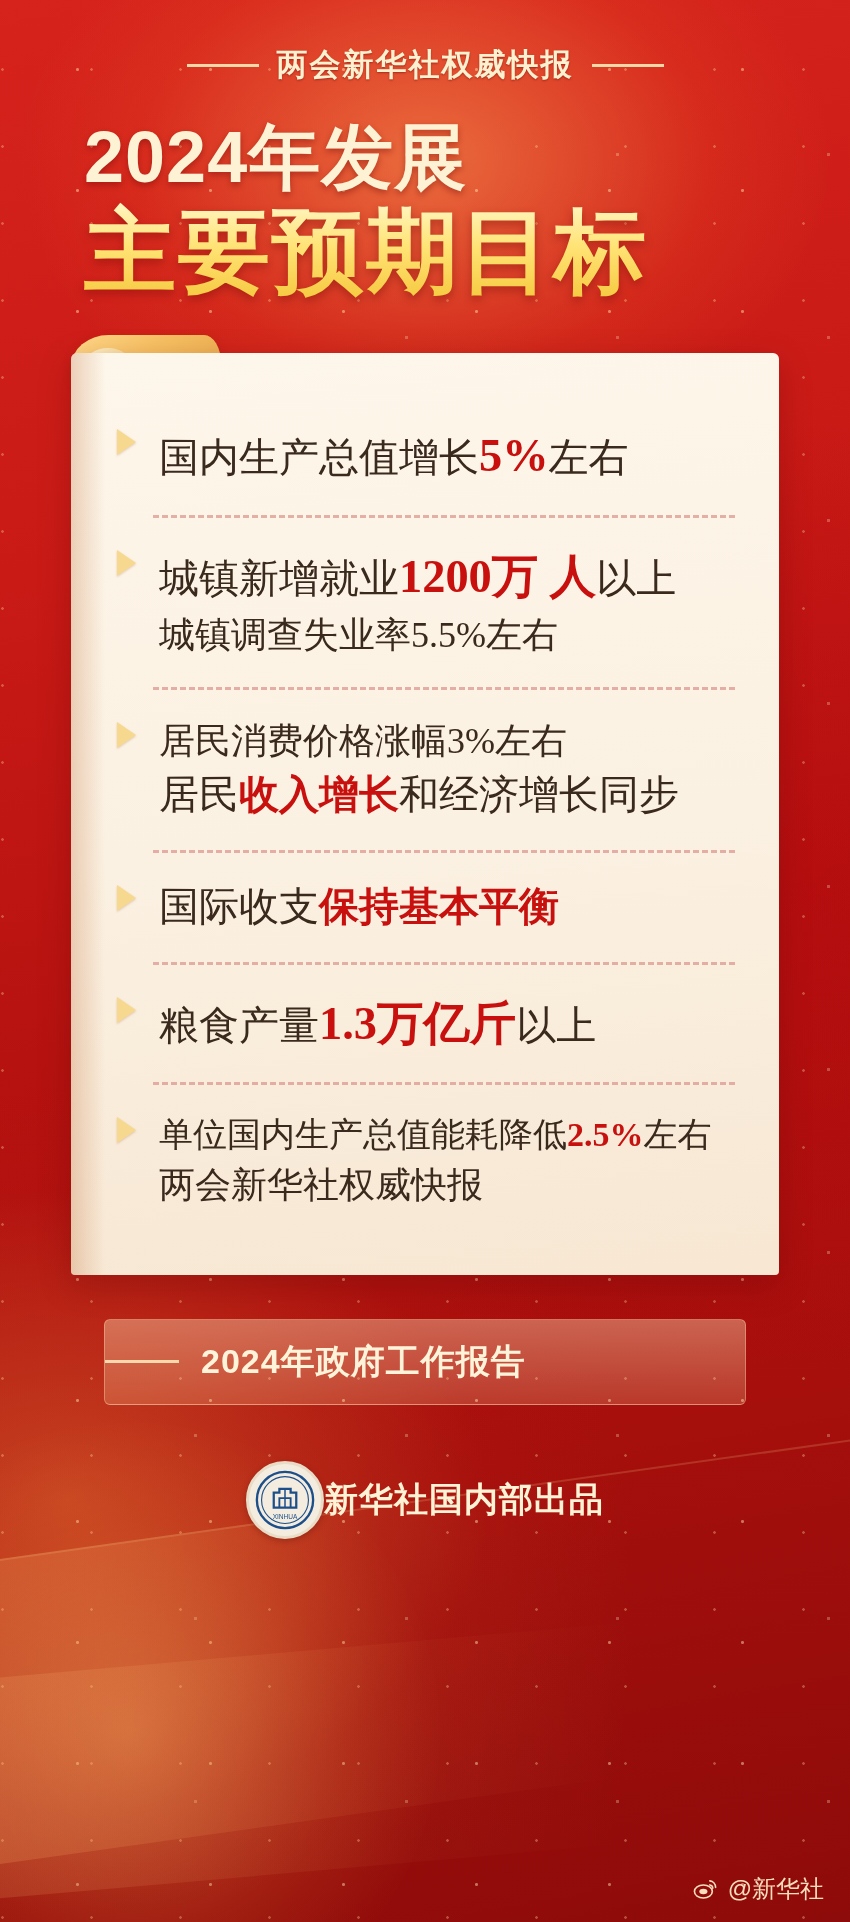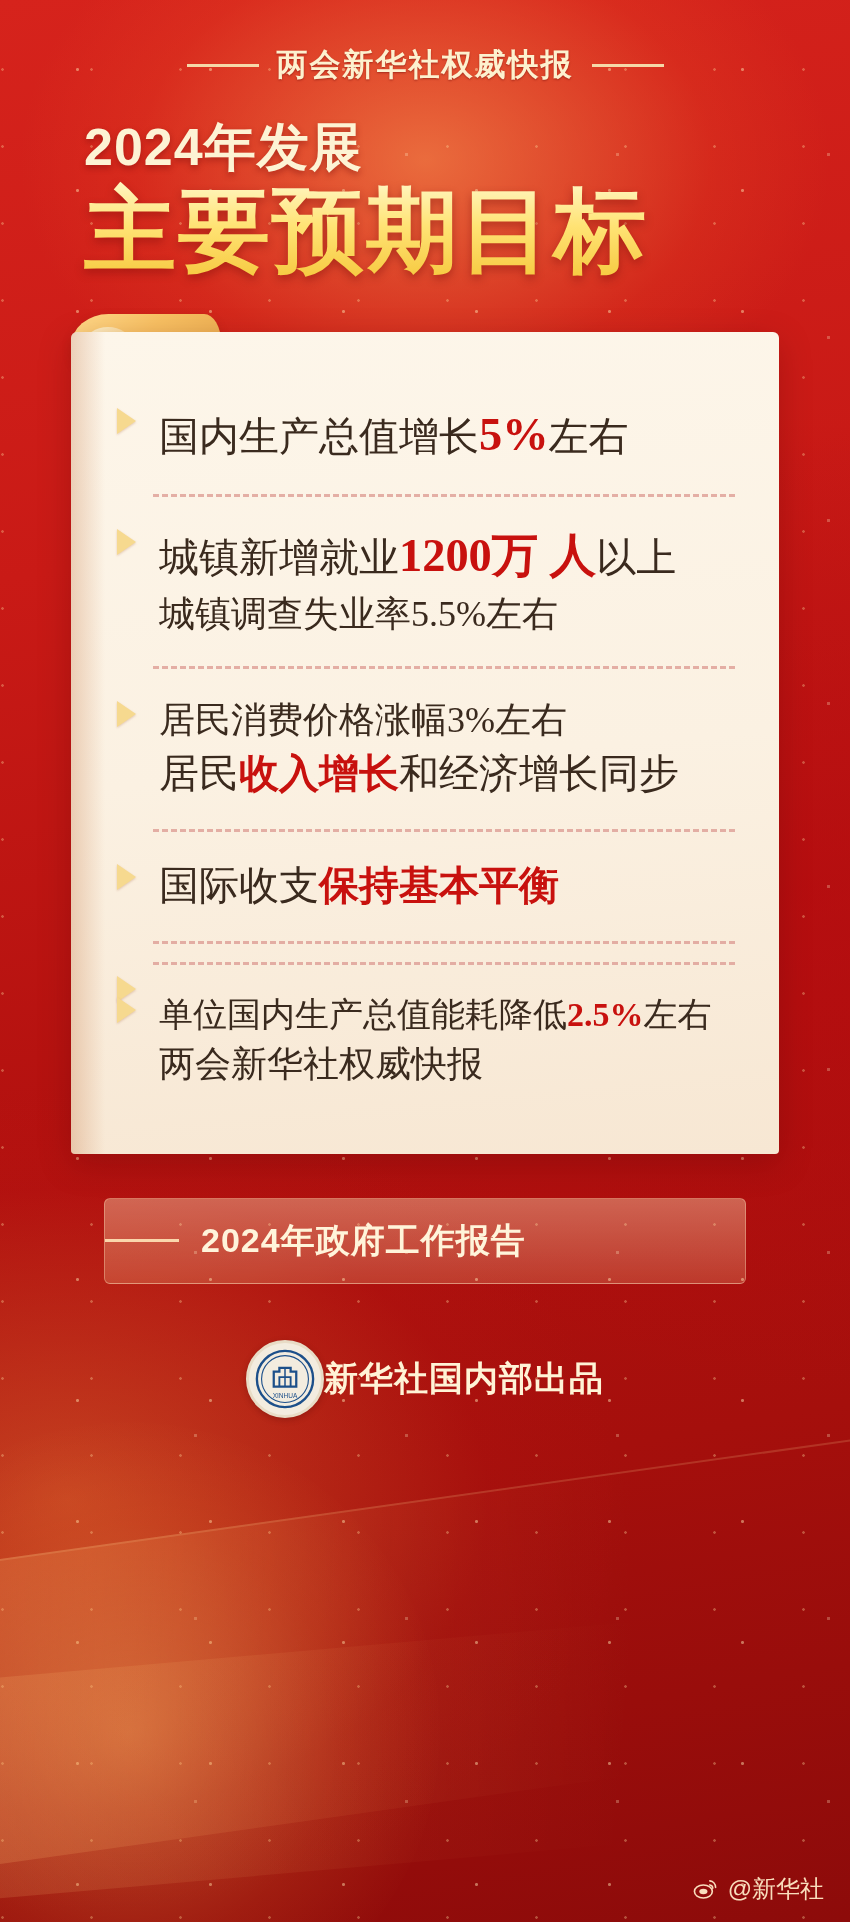--- a/index.html
+++ b/index.html
@@ -93,21 +93,21 @@
   }
 
   .title-block {
     position: relative;
     margin-top: 34px;
     padding-left: 84px;
   }
   .title-line1 {
     font-family: "Liberation Sans", sans-serif;
     font-weight: bold;
-    font-size: 52px;
+    font-size: 72px;
     line-height: 1.05;
     letter-spacing: 1px;
     color: #fdf3d4;
     text-shadow: 0 3px 6px rgba(120,12,10,0.45);
   }
   .title-line2 {
     font-family: "Liberation Sans", sans-serif;
     font-weight: bold;
     font-size: 92px;
     line-height: 1.08;
@@ -334,20 +334,23 @@
           <div class="divider"></div>
           <div class="goal">
             <span class="bullet"></span>
             <div class="goal-lines">
               <div class="gline"><span>国际收支</span><span class="hl">保持基本平衡</span></div>
             </div>
           </div>
           <div class="divider"></div>
           <div class="goal">
             <span class="bullet"></span>
+            <div class="goal-lines">
+              <div class="gline"><span>粮食产量</span><span class="hl-big">1.3万亿斤</span><span>以上</span></div>
+            </div>
           </div>
           <div class="divider"></div>
           <div class="goal">
             <span class="bullet"></span>
             <div class="goal-lines">
               <div class="gline smaller"><span>单位国内生产总值能耗降低</span><span class="hl">2.5%</span><span>左右</span></div>
               <div class="gline small"><span>两会新华社权威快报</span></div>
             </div>
           </div>
         </div>

